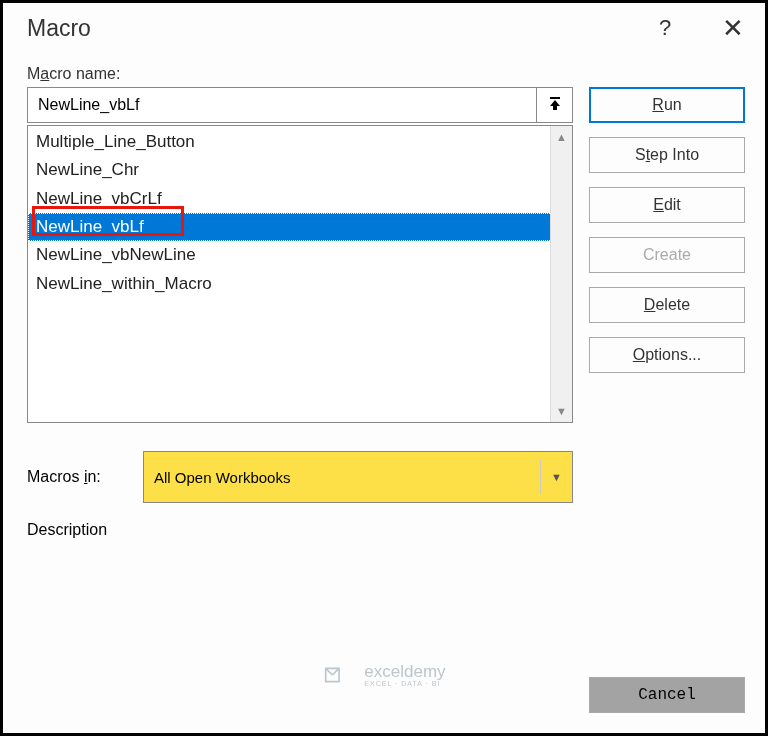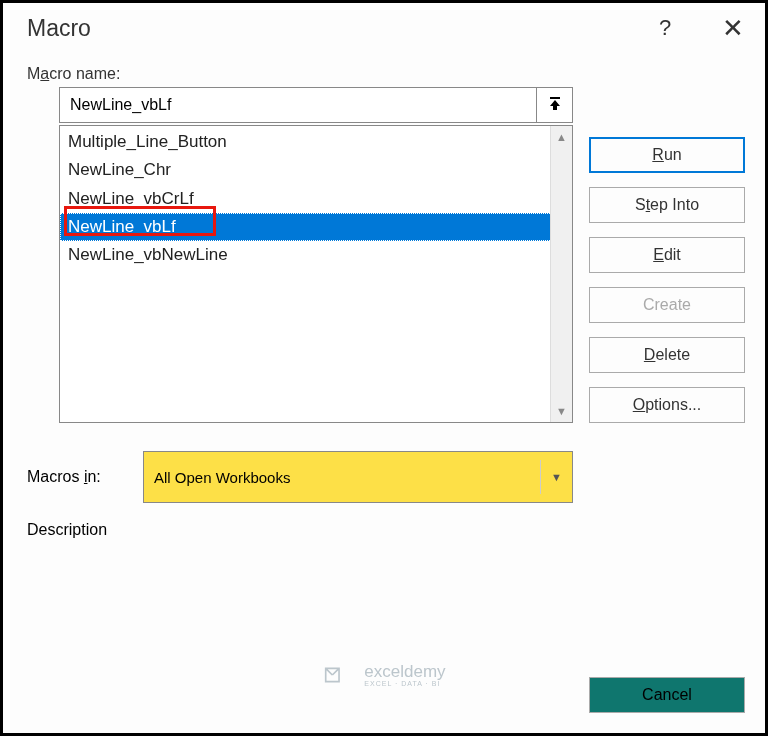--- a/index.html
+++ b/index.html
@@ -48,22 +48,21 @@
     }
     .label {
       font-size: 16px;
       color: #333;
       margin-bottom: 4px;
     }
     .underline { text-decoration: underline; }
     .top-row {
       display: flex;
       gap: 16px;
-      align-items: flex-end;
-      margin-left: 32px;
+      align-items: flex-start;
     }
     .left-col {
       flex: 1;
     }
     .right-col {
       width: 156px;
       display: flex;
       flex-direction: column;
       gap: 14px;
     }
@@ -218,24 +217,24 @@
     }
     .cancel-row {
       position: absolute;
       bottom: 20px;
       right: 20px;
     }
     .cancel-btn {
       width: 156px;
       height: 36px;
       border: 1px solid #aaa;
-      background: #0f766e;
-      font-size: 16px;
-      cursor: pointer;
-      font-family: Liberation Sans, sans-serif;
+      background: #a3a3a3;
+      font-size: 16px;
+      cursor: pointer;
+      font-family: Liberation Mono, monospace;
     }
   </style>
 </head>
 <body>
 
 <div class="dialog">
   <div class="titlebar">
     <span class="title">Macro</span>
     <div class="titlebar-buttons">
       <span class="help-btn">?</span>
@@ -260,20 +259,21 @@
           </div>
         </div>
 
         <div class="listbox">
           <div class="list-inner">
             <div class="list-item">Multiple_Line_Button</div>
             <div class="list-item">NewLine_Chr</div>
             <div class="list-item">NewLine_vbCrLf</div>
             <div class="list-item selected">NewLine_vbLf</div>
             <div class="list-item">NewLine_vbNewLine</div>
+            <div class="list-item">NewLine_within_Macro</div>
           </div>
           <div class="highlight-box" style="left:4px; top:80px; width:152px; height:30px;"></div>
           <div class="scrollbar">
             <div class="scroll-arrow">▲</div>
             <div class="scroll-arrow">▼</div>
           </div>
         </div>
       </div>
 
       <div class="right-col">

